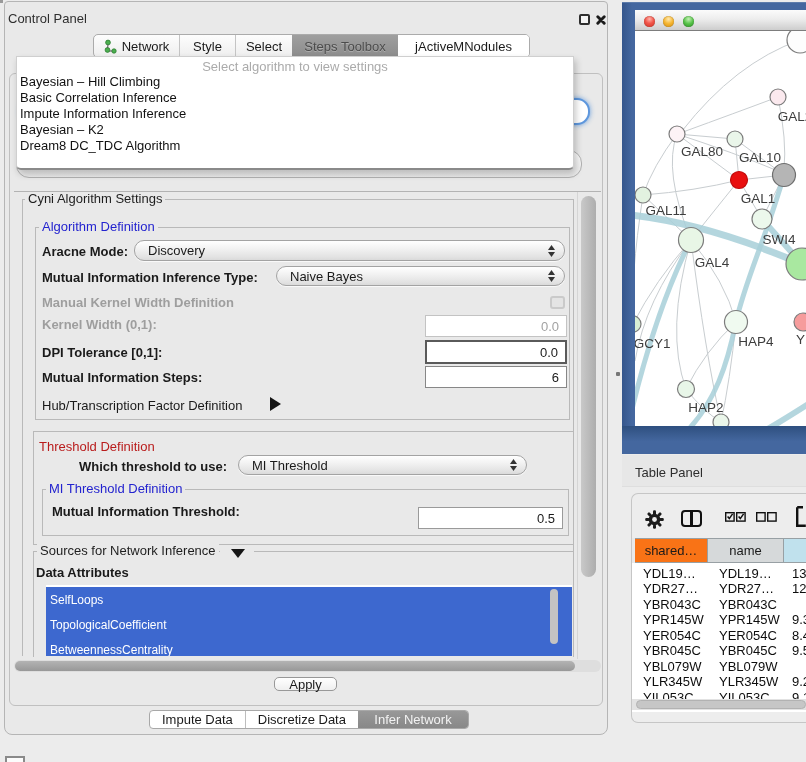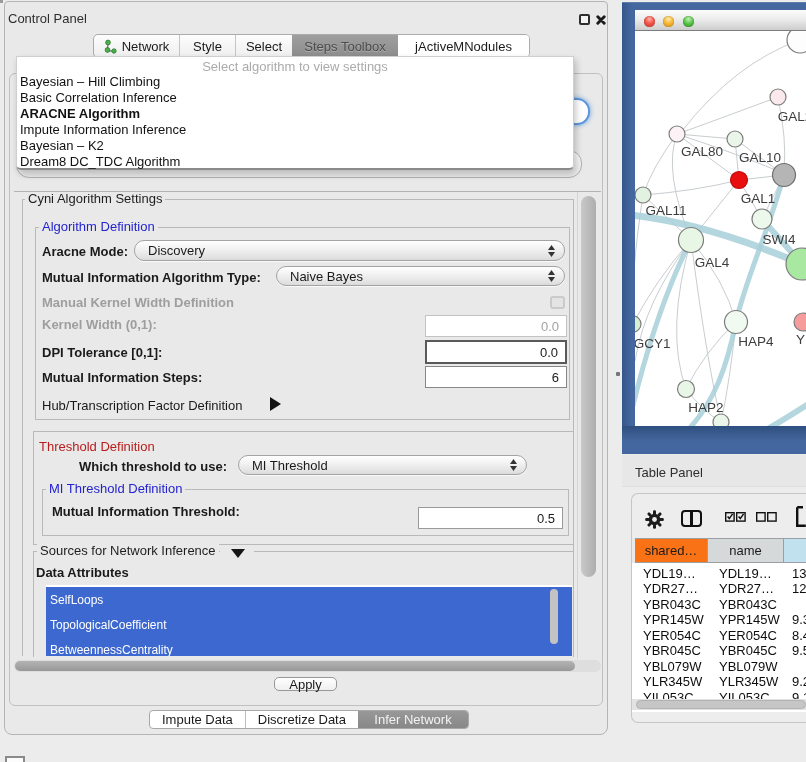--- a/index.html
+++ b/index.html
@@ -46,21 +46,20 @@
 
 <div class="abs" style="left:20px;top:98px;width:570px;height:27px;border:2px solid #5e97dd;border-radius:13px;background:#fff;box-shadow:0 0 5px rgba(90,150,220,.9)"></div>
 
 <div class="abs" style="left:16px;top:150px;width:566px;height:28px;border:1px solid #b2b2b2;border-radius:13px;background:linear-gradient(#fbfbfb,#e9e9e9)"></div>
 
 <div class="abs" style="left:16px;top:56px;width:558px;height:114px;background:#ffffff;border:1px solid #cfcfcf;border-bottom:2px solid #8a8a8a;border-radius:0 0 5px 5px;box-shadow:2px 4px 7px rgba(0,0,0,.22);font-size:13px">
   <div style="position:absolute;left:0;right:0;top:2px;text-align:center;color:#ababab">Select algorithm to view settings</div>
   <div style="position:absolute;left:2px;top:16.5px;line-height:16px;color:#111">
     <div style="padding-left:1px">Bayesian – Hill Climbing</div>
     <div style="padding-left:1px">Basic Correlation Inference</div>
-    <div style="padding-left:1px;font-weight:bold">ARACNE Algorithm</div>
     <div style="padding-left:1px">Impute Information Inference</div>
     <div style="padding-left:1px">Bayesian – K2</div>
     <div style="padding-left:1px">Dream8 DC_TDC Algorithm</div>
   </div>
 </div>
 
 <div class="abs" style="left:14px;top:191px;width:587px;height:1px;background:#b3b3b3"></div>
 
 <div class="abs" style="left:577px;top:192px;width:24px;height:467px;background:#e9e9e9;border-left:1px solid #d5d5d5"></div>
 <div class="abs" style="left:581px;top:196px;width:15px;height:381px;background:linear-gradient(90deg,#c9c9c9,#adadad);border-radius:8px"></div>
@@ -77,21 +76,21 @@
 <div class="abs b" style="left:42px;top:244px">Aracne Mode:</div>
 <div class="combo" style="left:134px;top:240px;width:431px">Discovery
   <span class="spin">
       <svg width="9" height="14">
         <path d="M4.5 1 L8 6 L1 6 Z" fill="#333"></path>
         <path d="M4.5 13 L1 8 L8 8 Z" fill="#333"></path>
       </svg>
     </span>
 </div>
 
-<div class="abs b" style="left:42px;top:270px">Mutual Information Algorithm Type:</div>
+<div class="abs b" style="left:42px;top:270px">Mutual Information Inference Type:</div>
 <div class="combo" style="left:276px;top:266px;width:289px;height:20px">Naive Bayes
   <span class="spin">
       <svg width="9" height="14">
         <path d="M4.5 1 L8 6 L1 6 Z" fill="#333"></path>
         <path d="M4.5 13 L1 8 L8 8 Z" fill="#333"></path>
       </svg>
     </span>
 </div>
 
 <div class="abs b dis" style="left:42px;top:295px">Manual Kernel Width Definition</div>

